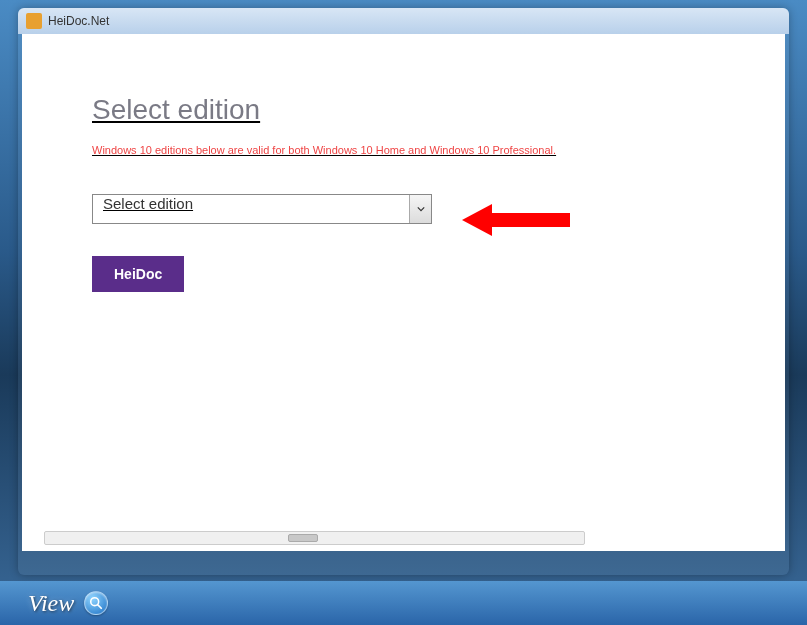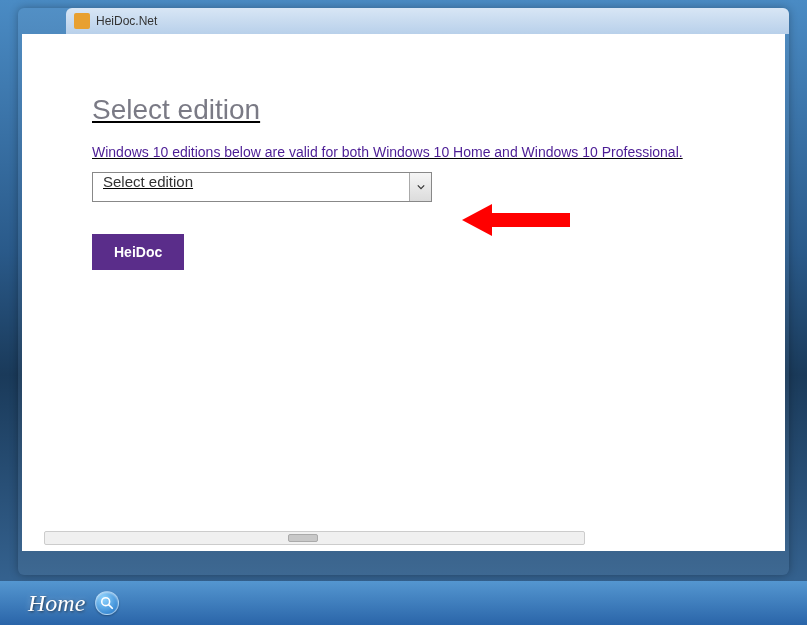--- a/index.html
+++ b/index.html
@@ -13,21 +13,20 @@
     }
     .window-frame {
       position: absolute;
       top: 8px;
       left: 18px;
       right: 18px;
       bottom: 50px;
       background: rgba(255,255,255,0.05);
       border-radius: 6px;
       box-shadow: 0 0 8px rgba(0,0,0,0.3);
-      padding-left: 48px;
     }
     .titlebar {
       height: 26px;
       background: linear-gradient(180deg, #d8e6f5 0%, #b8d0ea 100%);
       border-radius: 6px 6px 0 0;
       display: flex;
       align-items: center;
       padding: 0 8px;
       font-size: 12px;
       color: #333;
@@ -53,23 +52,23 @@
     .main-content {
       padding: 60px 70px 30px 70px;
     }
     .heading {
       font-size: 28px;
       font-weight: 300;
       color: #7a7a85;
       margin-bottom: 18px;
     }
     .description {
-      font-size: 14px;
-      color: #4c1d95;
-      margin-bottom: 12px;
+      font-size: 11px;
+      color: #ef4444;
+      margin-bottom: 38px;
     }
     .select-wrap {
       position: relative;
       width: 340px;
       margin-bottom: 32px;
     }
     .select-box {
       width: 100%;
       height: 30px;
       border: 1px solid #888;
@@ -195,20 +194,20 @@
       </svg>
     </div>
 
     <div class="hscroll">
       <div class="hscroll-thumb"></div>
     </div>
   </div>
 </div>
 
 <div class="bottom-bar">
-  <span class="view-label">Home</span>
+  <span class="view-label">View</span>
   <div class="magnify-btn">
     <svg viewBox="0 0 16 16">
       <circle cx="6.5" cy="6.5" r="4.5" fill="none" stroke="#fff" stroke-width="1.8"></circle>
       <line x1="10" y1="10" x2="14" y2="14" stroke="#fff" stroke-width="2" stroke-linecap="round"></line>
     </svg>
   </div>
 </div>
 
 </body></html>

